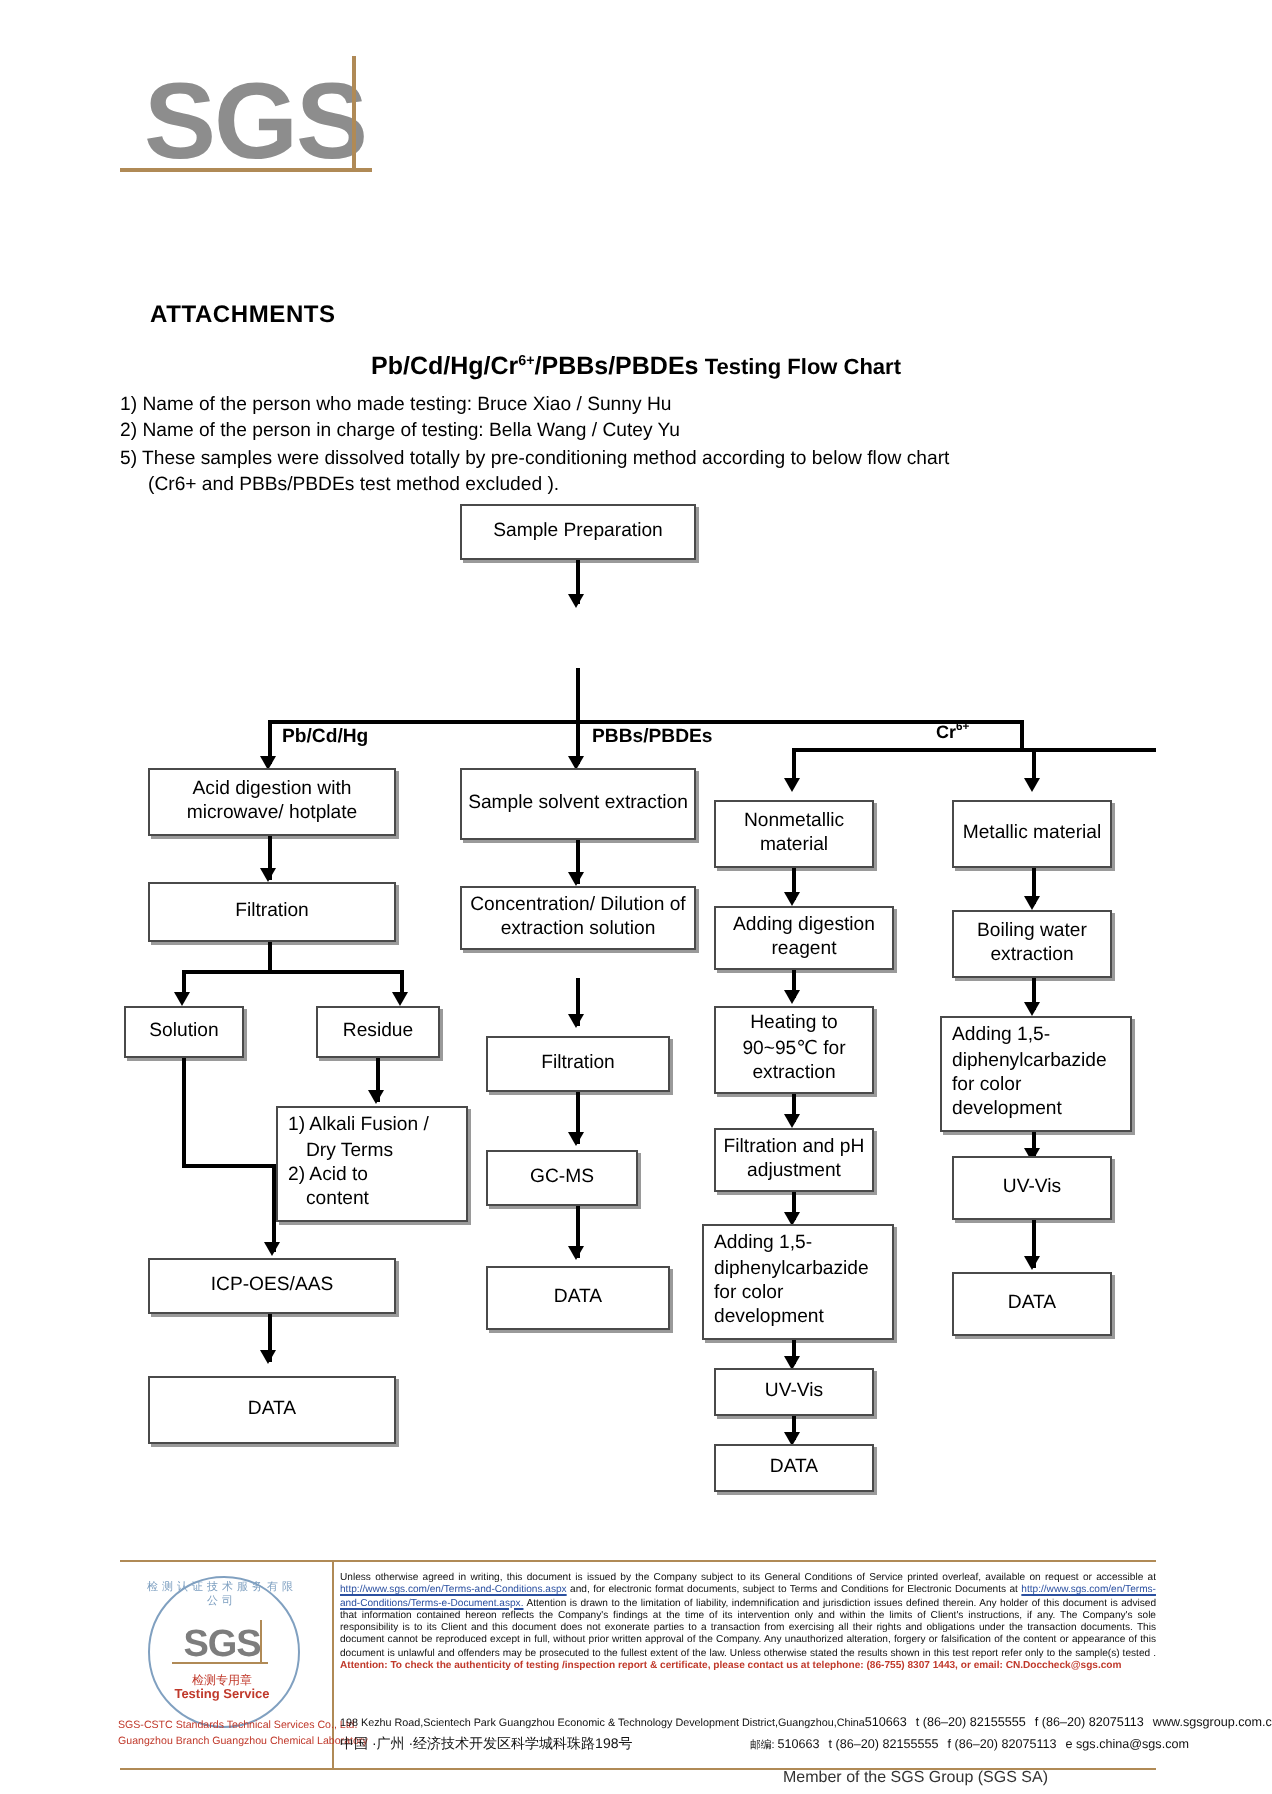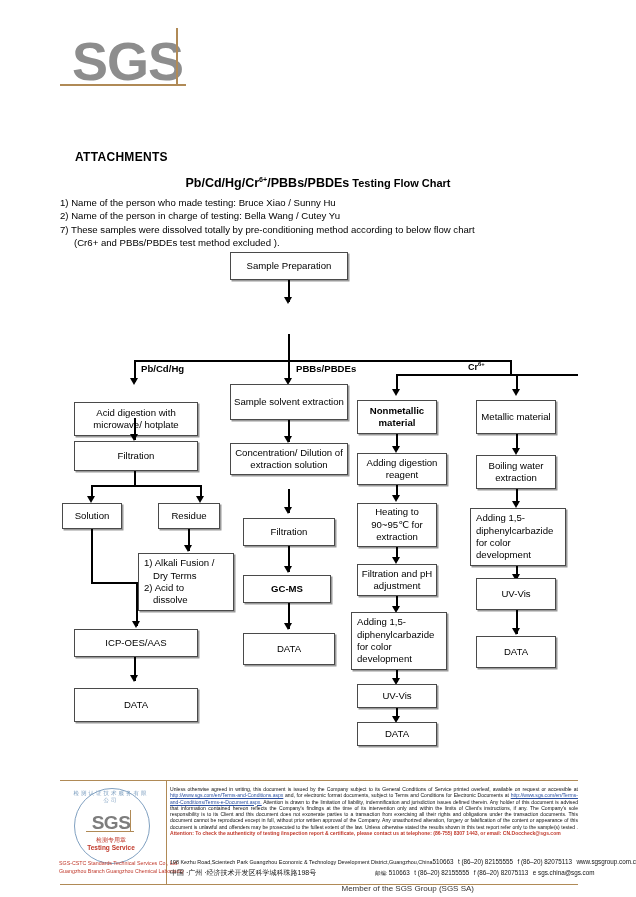--- a/index.html
+++ b/index.html
@@ -85,21 +85,21 @@
     font-size:5.05px;line-height:6.25px;text-align:justify;color:#111;
   }
   .disclaimer a{color:#2a4fa0;text-decoration:underline;}
   .attn{color:#c0392b;font-weight:bold;}
   .addr{position:absolute;left:170px;top:857px;width:410px;font-size:5.4px;line-height:9.5px;color:#111;}
   .addr-row{display:flex;align-items:center;white-space:nowrap;}
   .addr-en{flex:0 0 205px;}
   .addr-cn-label{flex:0 0 205px;font-size:7px;}
   .addr-tail{flex:1;}
   .addr-num{font-size:6.3px;}
-  .member{position:absolute;left:0;top:884px;width:474px;text-align:right;font-size:8px;color:#333;}
+  .member{position:absolute;left:0;top:884px;width:524px;text-align:right;font-size:8px;color:#333;}
 </style>
 </head>
 <body>
 
 <div class="page">
 
   <div class="sgs-logo">SGS</div>
   <div class="logo-vrule"></div>
   <div class="logo-hrule"></div>
 
@@ -107,21 +107,21 @@
   <div class="attachments">ATTACHMENTS</div>
 
   <div class="chart-title">
     <span class="big">Pb/Cd/Hg/Cr</span><sup>6+</sup><span class="big">/PBBs/PBDEs</span>
     <span>Testing Flow Chart</span>
   </div>
 
   <div class="notes">
     <div>1) Name of the person who made testing:  Bruce Xiao / Sunny Hu</div>
     <div>2) Name of the person in charge of testing:  Bella Wang / Cutey Yu</div>
-    <div>7) These samples were dissolved totally by  pre-conditioning method according to below flow chart</div>
+    <div>5) These samples were dissolved totally by  pre-conditioning method according to below flow chart</div>
     <div class="indent">(Cr6+ and PBBs/PBDEs  test method excluded ).</div>
   </div>
 
   <div class="flow">
 
     <div class="node shadow" style="left:230px;top:252px;width:118px;height:28px;">
       <span class="txt">Sample Preparation</span>
     </div>
     <div class="ln v" style="left:288px;top:280px;height:22px;"></div>
     <div class="arw" style="left:284px;top:297px;"></div>
@@ -141,21 +141,21 @@
     <div class="ln v" style="left:510px;top:360px;height:16px;"></div>
     <div class="lbl-cr" style="position:absolute;left:468px;top:361px;">
       <span>Cr</span><sup>6+</sup>
     </div>
     <div class="ln h" style="left:396px;top:374px;width:182px;"></div>
     <div class="ln v" style="left:396px;top:374px;height:18px;"></div>
     <div class="arw" style="left:392px;top:389px;"></div>
     <div class="ln v" style="left:516px;top:374px;height:18px;"></div>
     <div class="arw" style="left:512px;top:389px;"></div>
 
-    <div class="node shadow" style="left:74px;top:384px;width:124px;height:34px;margin-top:18px;">
+    <div class="node shadow" style="left:74px;top:384px;width:124px;height:34px;">
       <span class="txt">Acid digestion with microwave/ hotplate</span>
     </div>
     <div class="ln v" style="left:134px;top:418px;height:22px;"></div>
     <div class="arw" style="left:130px;top:434px;"></div>
 
     <div class="node shadow" style="left:74px;top:441px;width:124px;height:30px;">
       <span class="txt">Filtration</span>
     </div>
 
     <div class="ln v" style="left:134px;top:471px;height:15px;"></div>
@@ -173,21 +173,21 @@
     </div>
 
     <div class="ln v" style="left:188px;top:529px;height:22px;"></div>
     <div class="arw" style="left:184px;top:545px;"></div>
 
     <div class="node shadow leftalign" style="left:138px;top:553px;width:96px;height:58px;">
       <span class="txt" style="text-align:left;">
         <span>1) Alkali Fusion /</span><br>
         <span style="padding-left:9px;display:inline-block;">Dry Terms</span><br>
         <span>2) Acid to</span><br>
-        <span style="padding-left:9px;display:inline-block;">dissolve</span>
+        <span style="padding-left:9px;display:inline-block;">content</span>
       </span>
     </div>
 
     <div class="ln v" style="left:91px;top:529px;height:55px;"></div>
     <div class="ln h" style="left:91px;top:582px;width:47px;"></div>
     <div class="ln v" style="left:136px;top:582px;height:44px;"></div>
     <div class="arw" style="left:132px;top:621px;"></div>
 
     <div class="node shadow" style="left:74px;top:629px;width:124px;height:28px;">
       <span class="txt">ICP-OES/AAS</span>
@@ -209,31 +209,31 @@
     </div>
     <div class="ln v" style="left:288px;top:489px;height:24px;"></div>
     <div class="arw" style="left:284px;top:507px;"></div>
 
     <div class="node shadow" style="left:243px;top:518px;width:92px;height:28px;">
       <span class="txt">Filtration</span>
     </div>
     <div class="ln v" style="left:288px;top:546px;height:26px;"></div>
     <div class="arw" style="left:284px;top:566px;"></div>
 
-    <div class="node shadow" style="left:243px;top:575px;width:88px;height:28px;font-weight:bold;">
+    <div class="node shadow" style="left:243px;top:575px;width:76px;height:28px;">
       <span class="txt">GC-MS</span>
     </div>
     <div class="ln v" style="left:288px;top:603px;height:26px;"></div>
     <div class="arw" style="left:284px;top:623px;"></div>
 
     <div class="node shadow" style="left:243px;top:633px;width:92px;height:32px;">
       <span class="txt">DATA</span>
     </div>
 
-    <div class="node shadow" style="left:357px;top:400px;width:80px;height:34px;font-weight:bold;">
+    <div class="node shadow" style="left:357px;top:400px;width:80px;height:34px;">
       <span class="txt">Nonmetallic material</span>
     </div>
     <div class="ln v" style="left:396px;top:434px;height:16px;"></div>
     <div class="arw" style="left:392px;top:446px;"></div>
 
     <div class="node shadow" style="left:357px;top:453px;width:90px;height:32px;">
       <span class="txt">Adding digestion reagent</span>
     </div>
     <div class="ln v" style="left:396px;top:485px;height:14px;"></div>
     <div class="arw" style="left:392px;top:495px;"></div>

